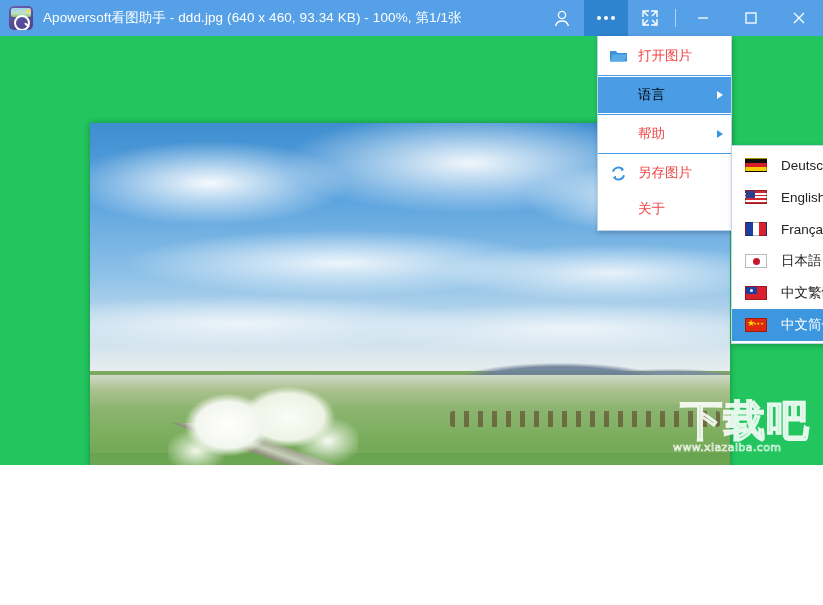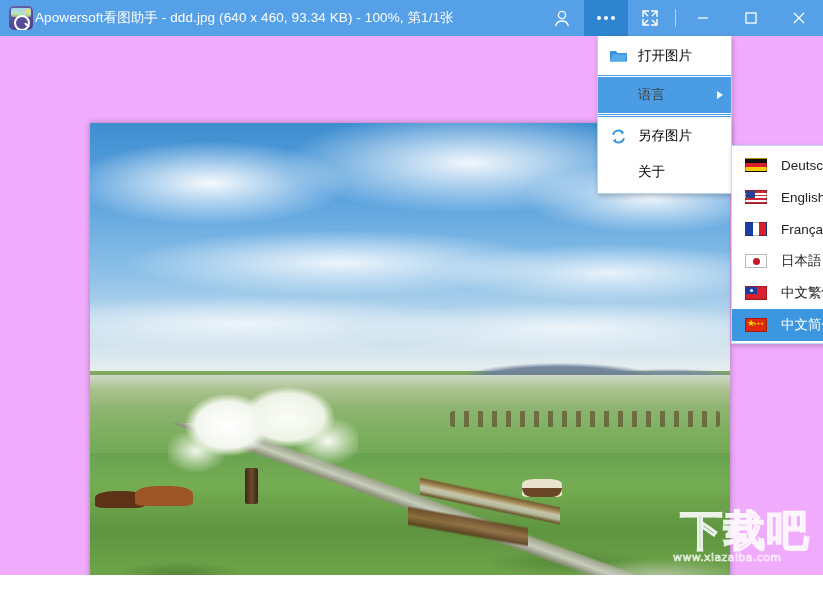--- a/index.html
+++ b/index.html
@@ -58,21 +58,21 @@
   }
   #app-icon .handle {
     position: absolute;
     left: 15px; top: 18px;
     width: 6px; height: 2px;
     background: #ffffff;
     transform: rotate(40deg);
     border-radius: 1px;
   }
   #title-text {
-    margin-left: 2px;
+    margin-left: 10px;
     color: #ffffff;
     font-size: 13.5px;
     letter-spacing: .1px;
     white-space: nowrap;
   }
   #win-controls {
     margin-left: auto;
     display: flex;
     align-items: stretch;
     height: 36px;
@@ -94,22 +94,22 @@
     background: rgba(255,255,255,.55);
     margin: 0 3px;
   }
   .dots { display:flex; gap:3px; }
   .dots i { width:4px; height:4px; border-radius:50%; background:#fff; display:block; }
 
   
   #workspace {
     position: absolute;
     left: 0; top: 36px;
-    width: 823px; height: 539px;
-    background: #f0abfc;
+    width: 823px; height: 429px;
+    background: #22c55e;
     overflow: hidden;
   }
 
   
   #photo-frame {
     position: absolute;
     left: 90px; top: 87px;
     width: 640px; height: 460px;
     box-shadow: 0 0 6px rgba(0,0,0,.30);
     background: #7fa85f;
@@ -240,25 +240,25 @@
     border-top: none;
     box-shadow: 1px 2px 5px rgba(0,0,0,.22);
     z-index: 20;
     padding: 2px 0 3px 0;
   }
   .mi {
     height: 36px;
     display: flex;
     align-items: center;
     position: relative;
-    color: #000000;
+    color: #ef4444;
     font-size: 13.5px;
     cursor: default;
   }
-  .mi.sel { background: #4a9de4; color: #404040; }
+  .mi.sel { background: #4a9de4; color: #000000; }
   .mi .mi-ico {
     width: 40px;
     display: flex;
     align-items: center;
     justify-content: center;
     flex: 0 0 auto;
   }
   .mi .mi-lbl { flex: 1 1 auto; }
   .mi .mi-arrow {
     width: 22px;
@@ -451,20 +451,27 @@
   <div class="mi sel">
     <span class="mi-ico"></span>
     <span class="mi-lbl">语言</span>
     <span class="mi-arrow">
         <i class="caret"></i>
       </span>
   </div>
 
   <div class="sep"></div>
 
+  <div class="mi">
+    <span class="mi-ico"></span>
+    <span class="mi-lbl">帮助</span>
+    <span class="mi-arrow">
+        <i class="caret"></i>
+      </span>
+  </div>
 
   <div class="sep"></div>
 
   <div class="mi">
     <span class="mi-ico">
       <svg width="17" height="17" viewBox="0 0 18 18">
         <path d="M3.2 7.2 A6 6 0 0 1 13.5 4.6" fill="none" stroke="#3b93de" stroke-width="2"></path>
         <path d="M14.8 10.8 A6 6 0 0 1 4.5 13.4" fill="none" stroke="#3b93de" stroke-width="2"></path>
         <path d="M12 2.3 L15 5 L11.6 6.6 Z" fill="#3b93de"></path>
         <path d="M6 15.7 L3 13 L6.4 11.4 Z" fill="#3b93de"></path>

